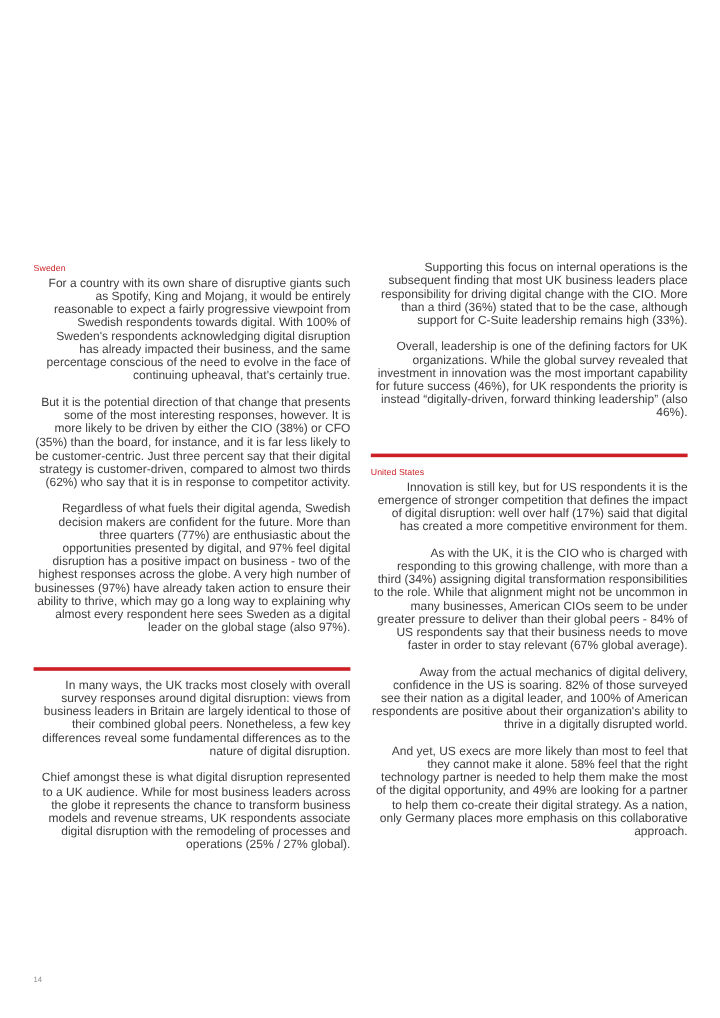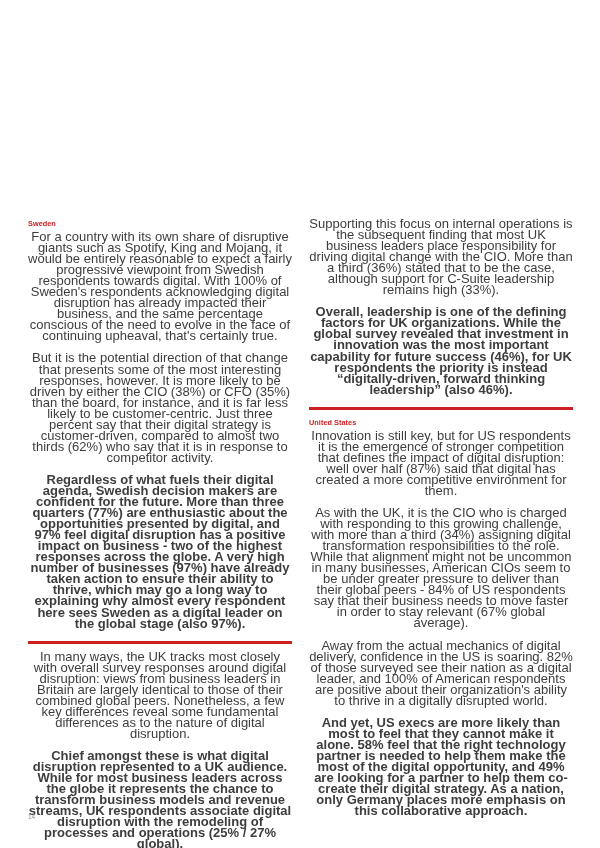--- a/index.html
+++ b/index.html
@@ -43,42 +43,41 @@
   .section-rule {
     width: 100%;
     height: 3px;
     background: #cc2026;
     margin-bottom: 7px;
   }
 
   .section-heading {
     color: #cc2026;
     font-size: 7.3px;
-    font-weight: bold;
+    font-weight: normal;
     line-height: 11px;
     margin: 0 0 2px 0;
     letter-spacing: 0.05px;
   }
 
   p.body-text {
-    font-size: 13px;
+    font-size: 10px;
     line-height: 11.05px;
     margin: 0 0 11px 0;
     color: #3d3d3d;
-    text-align: center;
+    text-align: right;
     letter-spacing: 0.005px;
   }
 
   p.body-text:last-child {
     margin-bottom: 0;
-    font-weight: bold;
   }
 
   .spacer-top {
-    margin-top: 12px;
+    margin-top: 27px;
   }
 
   .folio {
     position: absolute;
     left: 28px;
     top: 812px;
     font-size: 6.4px;
     color: #8d8d8d;
     line-height: 9px;
   }
@@ -110,21 +109,21 @@
     <div class="column">
 
       <div>
         <p class="body-text">Supporting this focus on internal operations is the subsequent finding that most UK business leaders place responsibility for driving digital change with the CIO. More than a third (36%) stated that to be the case, although support for C-Suite leadership remains high (33%).</p>
         <p class="body-text">Overall, leadership is one of the defining factors for UK organizations. While the global survey revealed that investment in innovation was the most important capability for future success (46%), for UK respondents the priority is instead “digitally-driven, forward thinking leadership” (also 46%).</p>
       </div>
 
       <div class="spacer-top">
         <div class="section-rule"></div>
         <h2 class="section-heading">United States</h2>
-        <p class="body-text">Innovation is still key, but for US respondents it is the emergence of stronger competition that defines the impact of digital disruption: well over half (87%) said that digital has created a more competitive environment for them.</p>
+        <p class="body-text">Innovation is still key, but for US respondents it is the emergence of stronger competition that defines the impact of digital disruption: well over half (17%) said that digital has created a more competitive environment for them.</p>
         <p class="body-text">As with the UK, it is the CIO who is charged with responding to this growing challenge, with more than a third (34%) assigning digital transformation responsibilities to the role. While that alignment might not be uncommon in many businesses, American CIOs seem to be under greater pressure to deliver than their global peers - 84% of US respondents say that their business needs to move faster in order to stay relevant (67% global average).</p>
         <p class="body-text">Away from the actual mechanics of digital delivery, confidence in the US is soaring. 82% of those surveyed see their nation as a digital leader, and 100% of American respondents are positive about their organization's ability to thrive in a digitally disrupted world.</p>
         <p class="body-text">And yet, US execs are more likely than most to feel that they cannot make it alone. 58% feel that the right technology partner is needed to help them make the most of the digital opportunity, and 49% are looking for a partner to help them co-create their digital strategy. As a nation, only Germany places more emphasis on this collaborative approach.</p>
       </div>
 
     </div>
 
   </div>
 
   <div class="folio">14</div>

